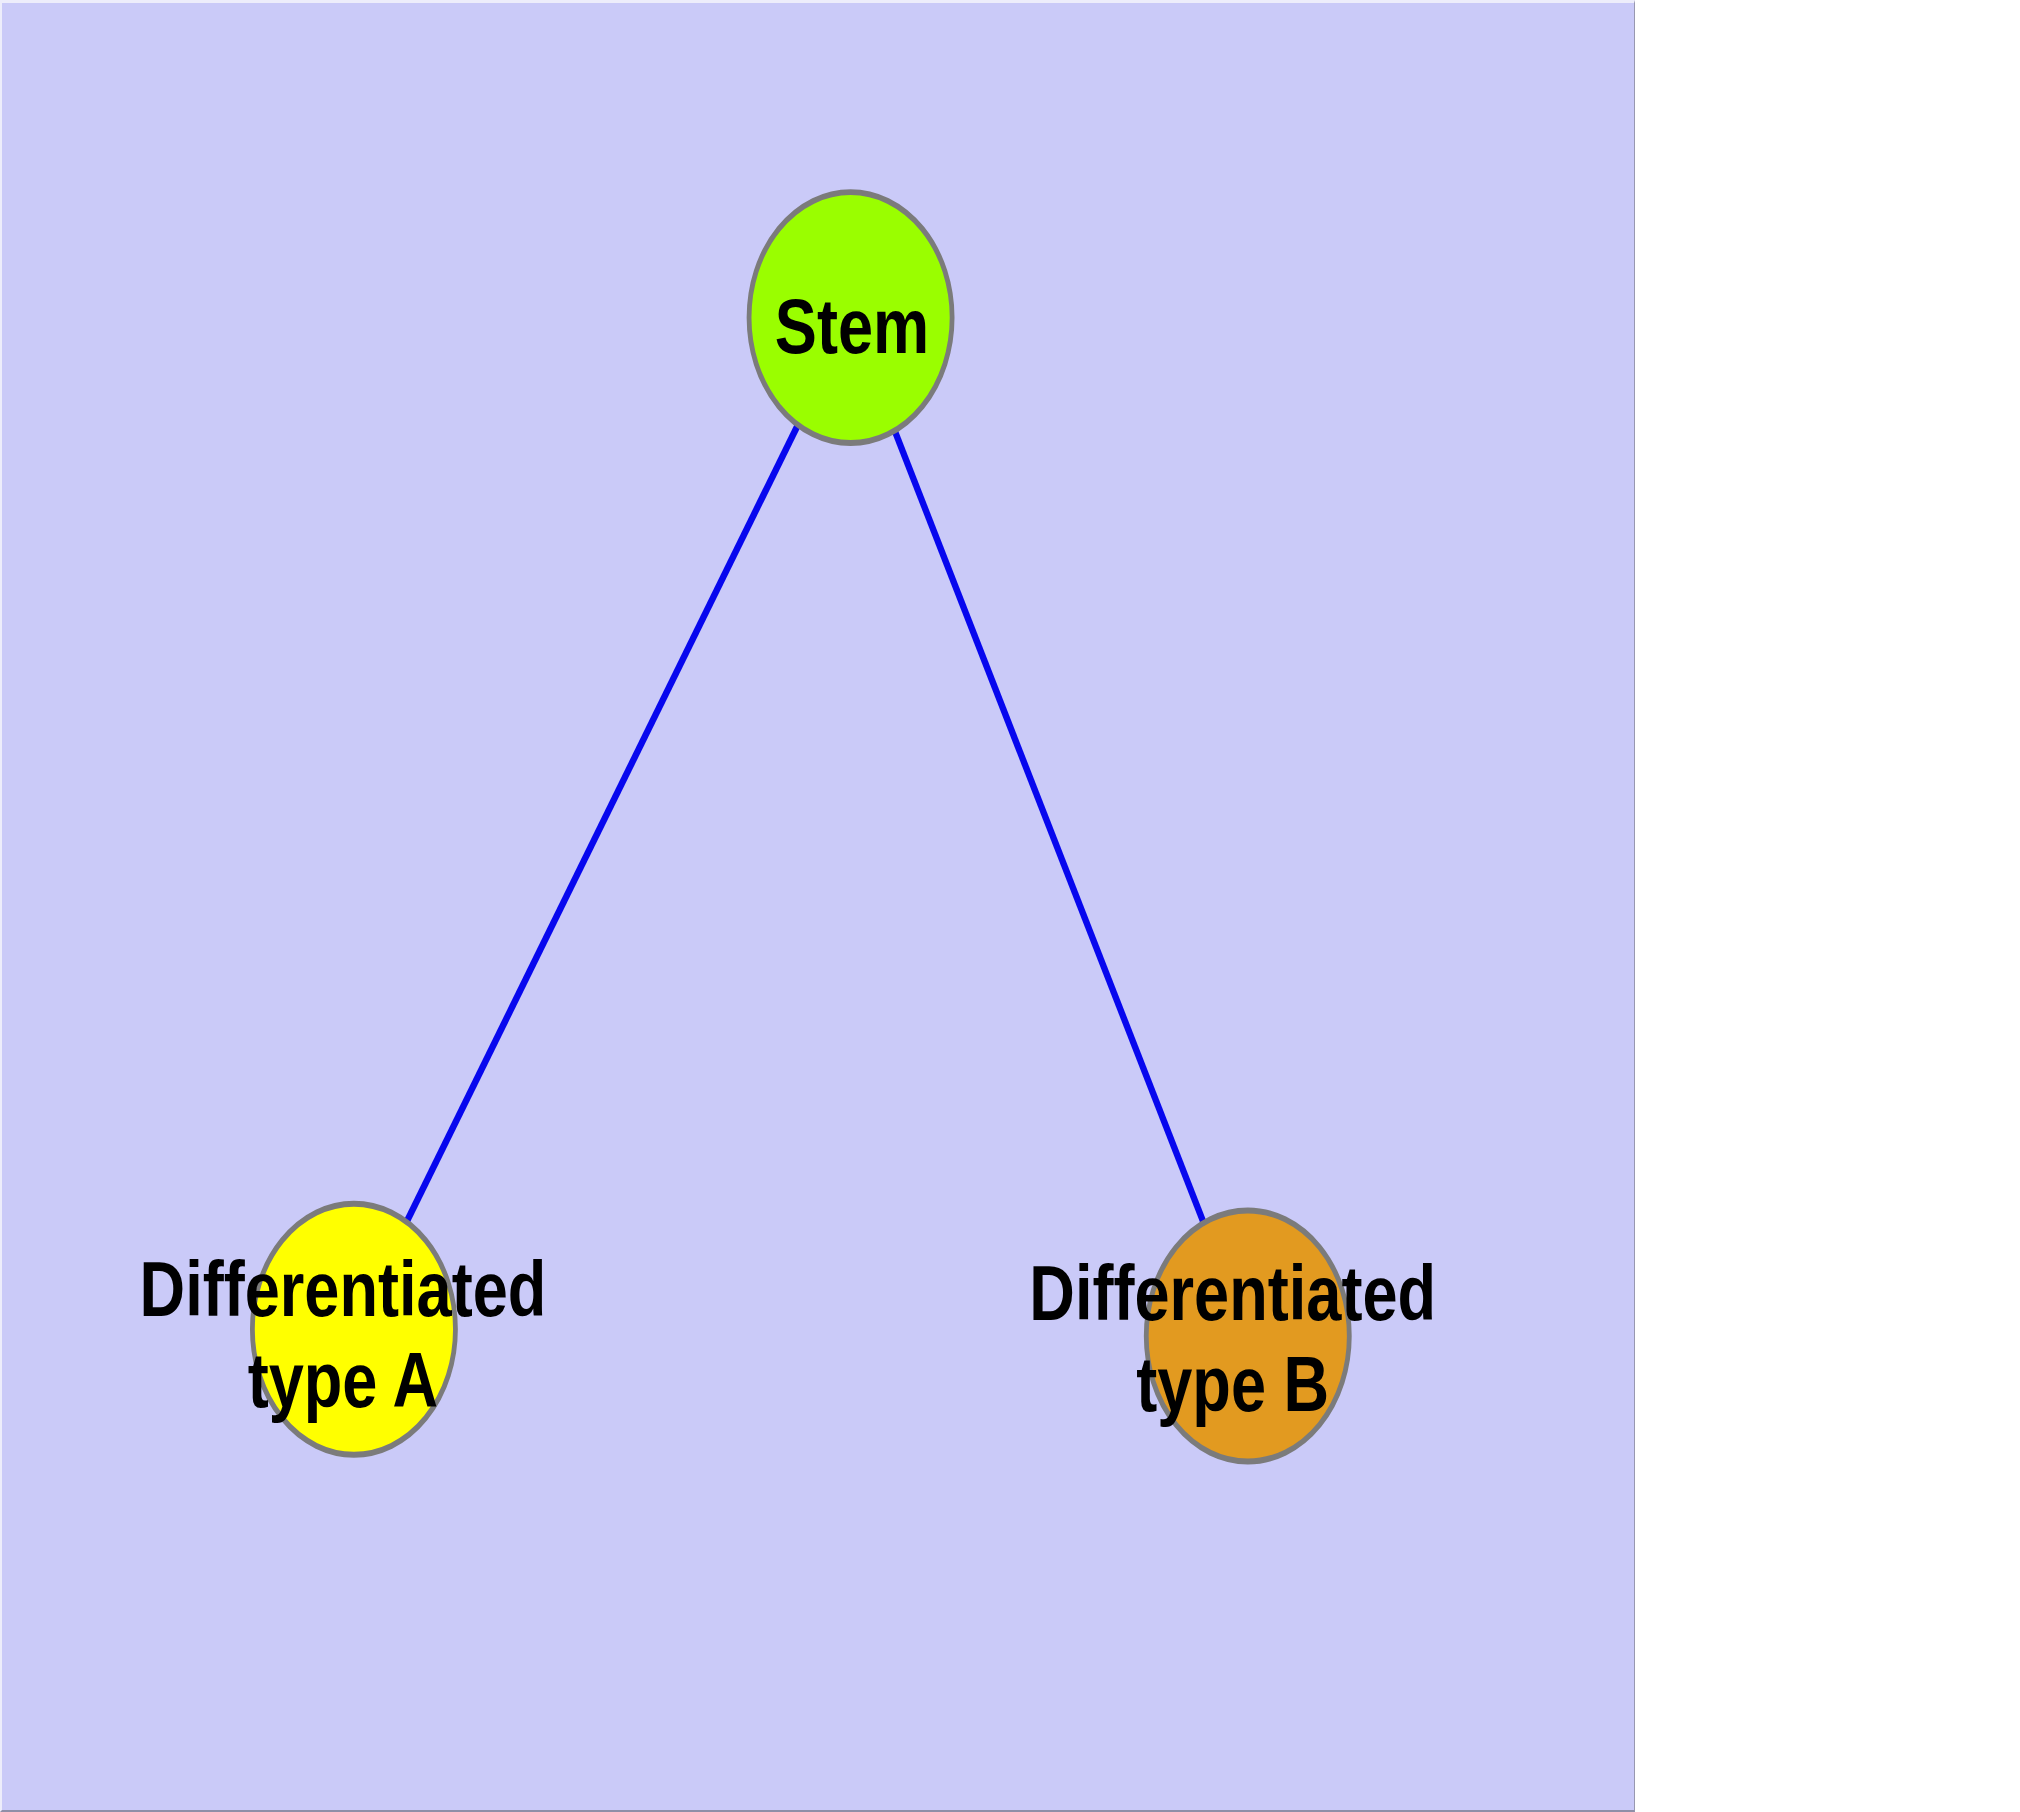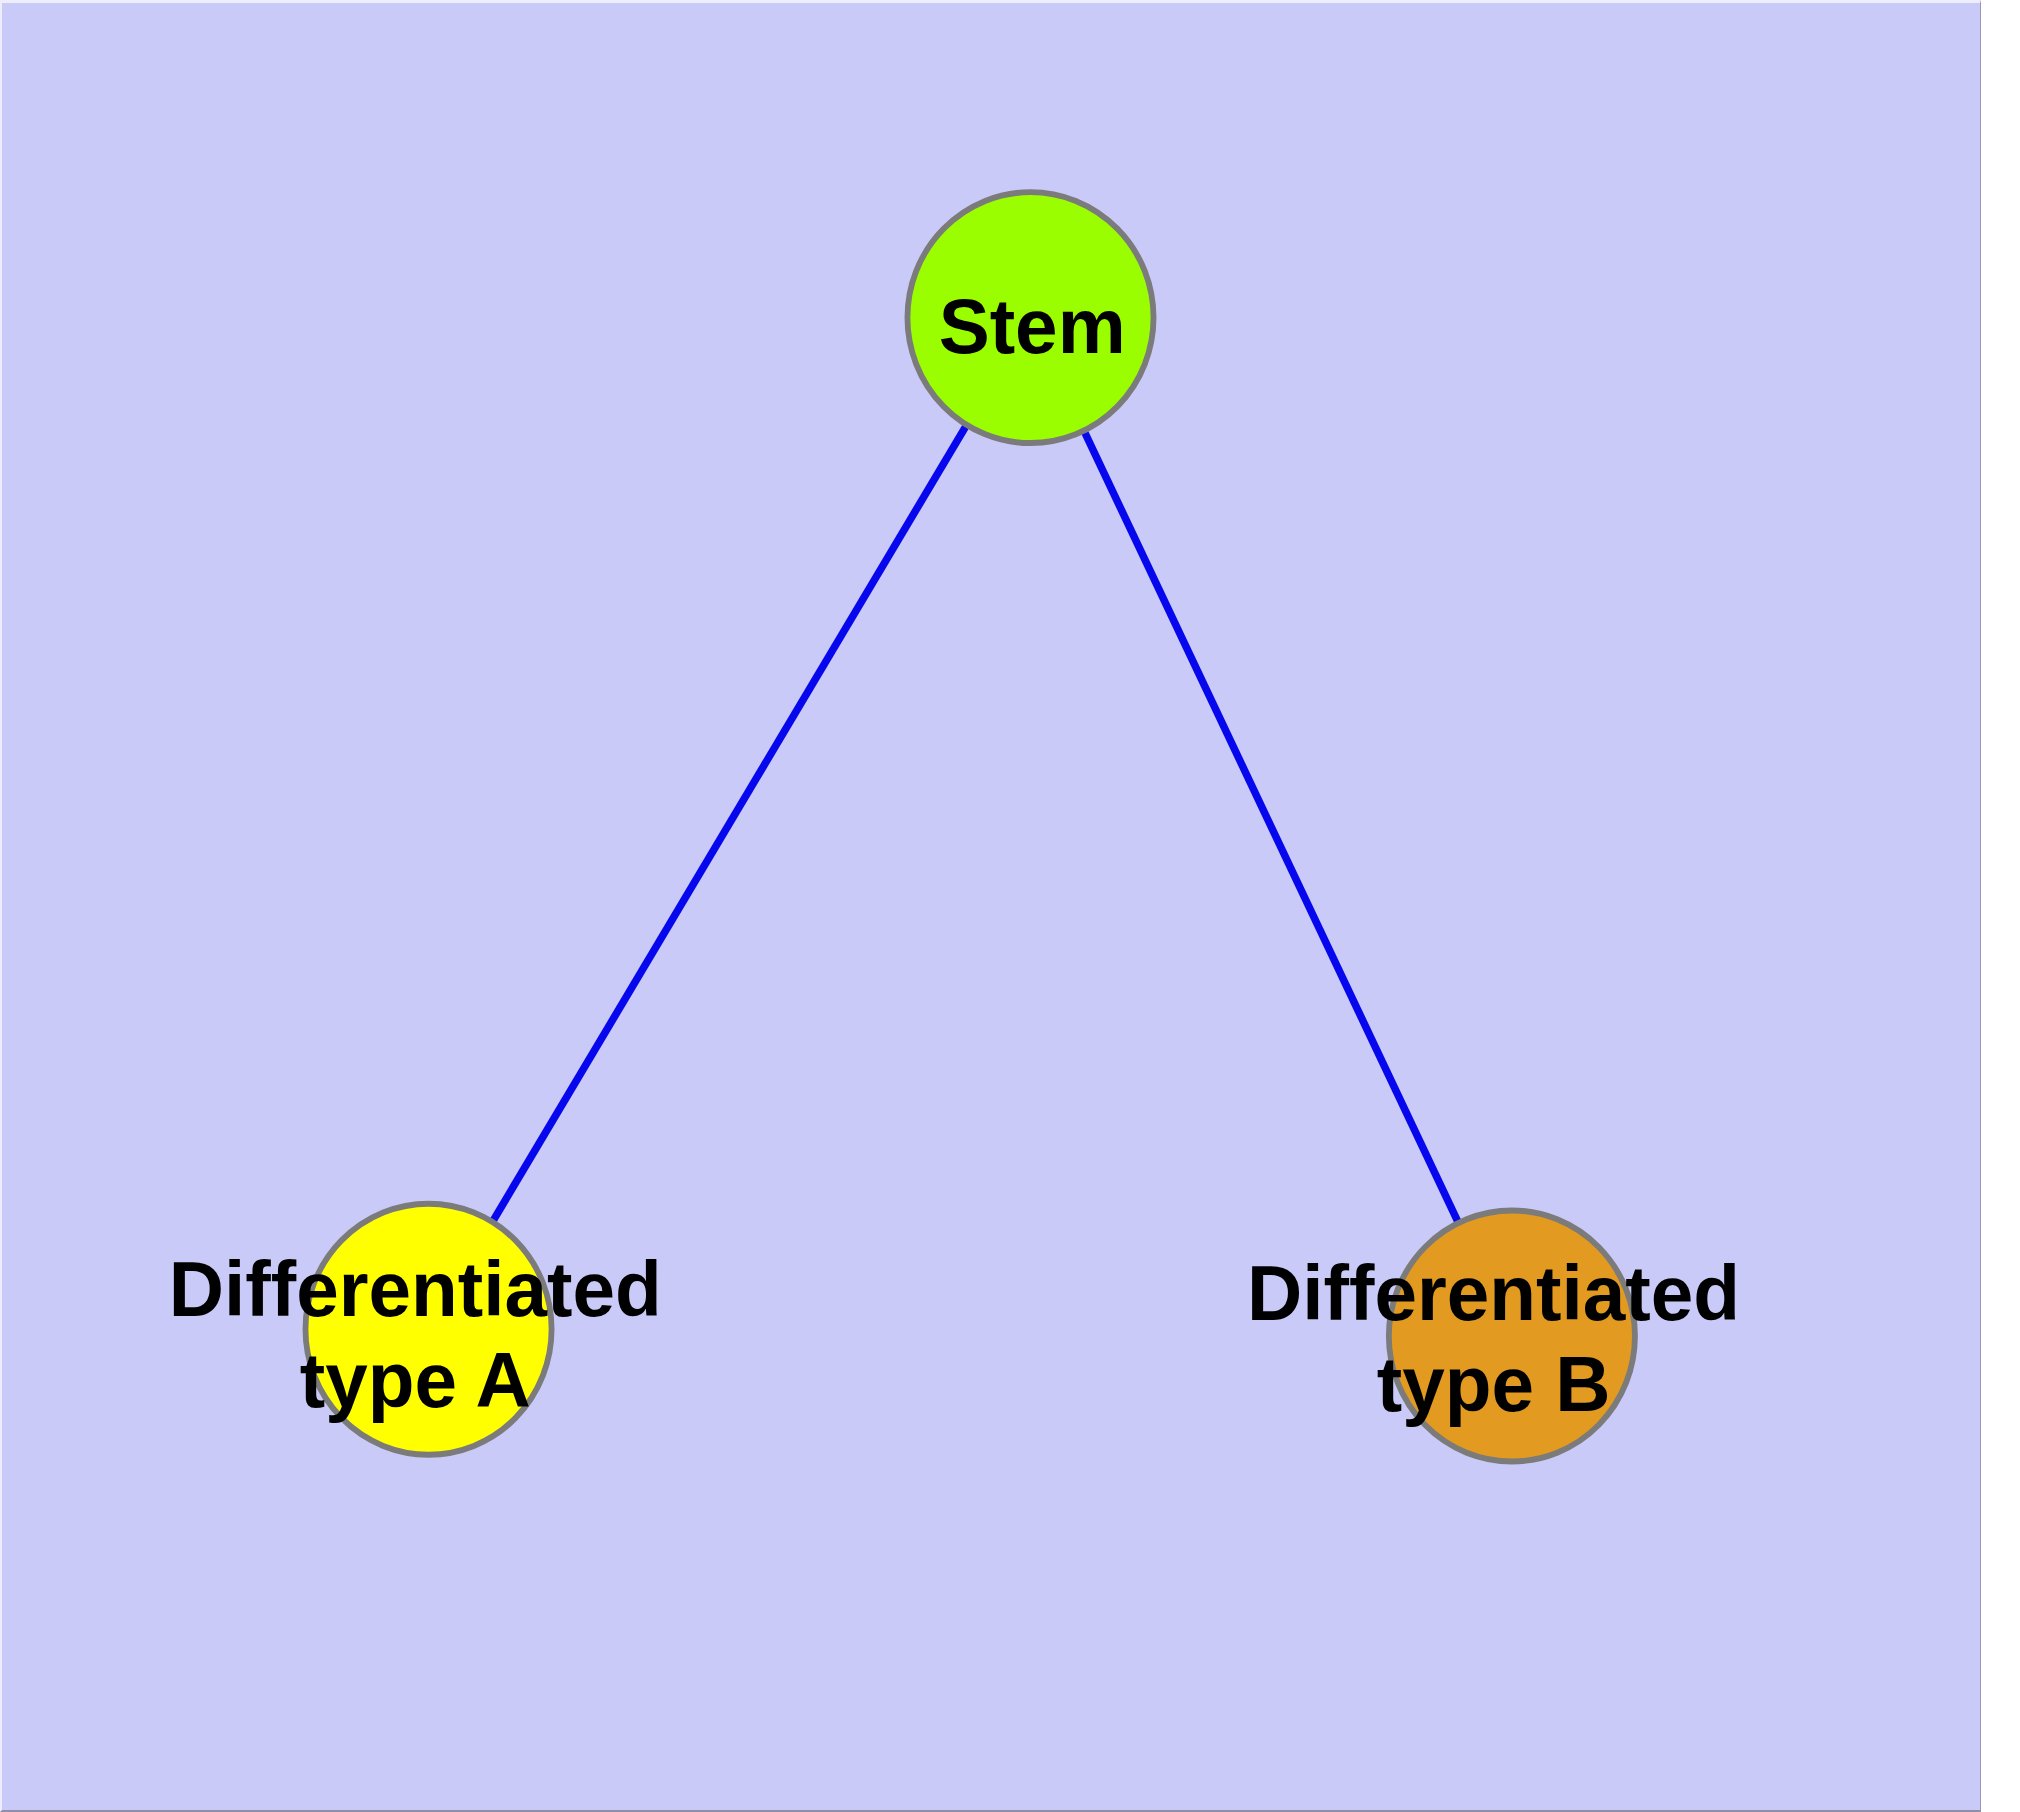--- a/index.html
+++ b/index.html
@@ -2,21 +2,21 @@
 <html style="font-size:13.6px"><head>
 <meta charset="utf-8">
 <style>
   html, body {
     margin: 0;
     padding: 0;
     background: #ffffff;
   }
   #canvas {
     position: relative;
-    width: 1981px;
+    width: 1635px;
     height: 1812px;
     box-sizing: border-box;
     border-top: 3.4px solid #ededfb;
     border-left: 2.5px solid #ededfb;
     border-bottom: 2.5px solid #8f8fa8;
     border-right: 1.7px solid #9898b0;
     overflow: hidden;
   }
   #diagram-svg {
     display: block;

